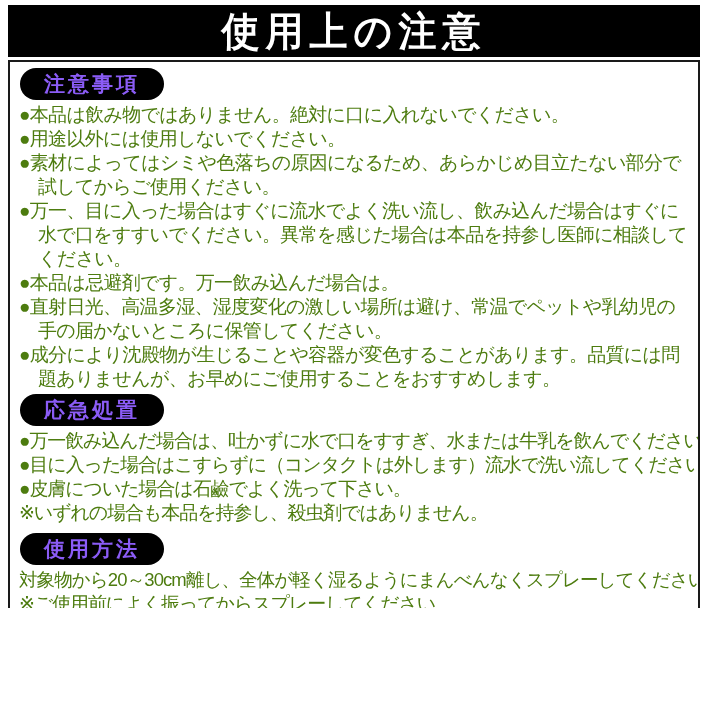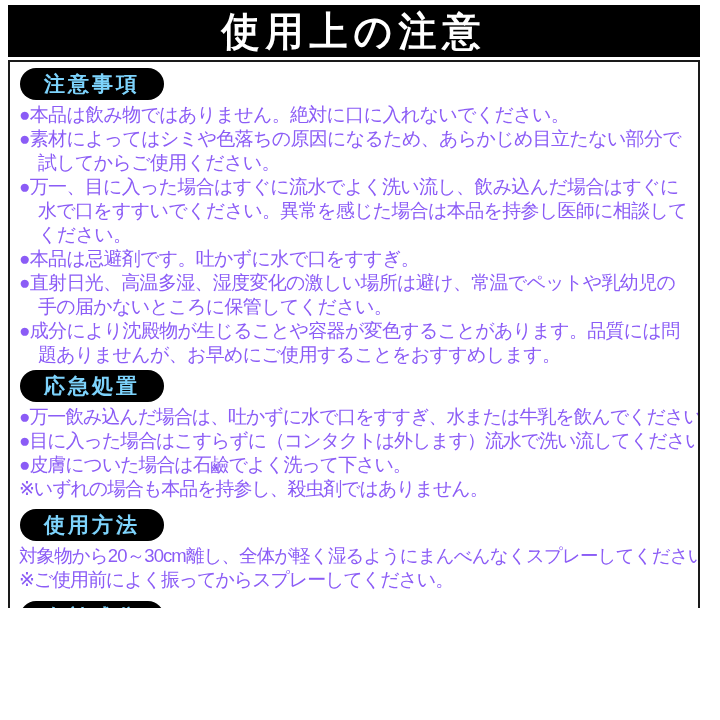--- a/index.html
+++ b/index.html
@@ -37,37 +37,37 @@
     border: 2px solid #1a1a1a;
     box-sizing: border-box;
     height: 650px;
     padding: 3px 9px 0 9px;
     overflow: hidden;
     background: #ffffff;
   }
   .pill {
     display: inline-block;
     background: #000000;
-    color: #7dd3fc;
+    color: #8b5cf6;
     font-size: 21px;
     font-weight: 800;
     letter-spacing: 3px;
     line-height: 1;
     padding: 5px 24px 6px 24px;
     border-radius: 17px;
     margin: 3px 0 3px 1px;
   }
   .sec-firstaid .pill { }
   .sec-usage .pill    { margin-top: 8px; }
   .sec-ingredients .pill { margin-top: 9px; text-align: center; }
   .item, .line {
     margin: 0;
     font-size: 19px;
     line-height: 24px;
-    color: #8b5cf6;
+    color: #4d7c0f;
     letter-spacing: -0.7px;
   }
   .item {
     padding-left: 19px;
     text-indent: -19px;
   }
   .oneline {
     white-space: nowrap;
     letter-spacing: -1.1px;
   }
@@ -85,23 +85,24 @@
 
   <header class="banner">
     <h1 class="title">使用上の注意</h1>
   </header>
 
   <div class="box">
 
     <section class="sec sec-precautions">
       <div class="pill">注意事項</div>
       <p class="item"><span class="bullet">●</span><span>本品は飲み物ではありません。絶対に口に入れないでください。</span></p>
+      <p class="item"><span class="bullet">●</span><span>用途以外には使用しないでください。</span></p>
       <p class="item"><span class="bullet">●</span><span>素材によってはシミや色落ちの原因になるため、あらかじめ目立たない部分で試してからご使用ください。</span></p>
       <p class="item"><span class="bullet">●</span><span>万一、目に入った場合はすぐに流水でよく洗い流し、飲み込んだ場合はすぐに水で口をすすいでください。異常を感じた場合は本品を持参し医師に相談してください。</span></p>
-      <p class="item"><span class="bullet">●</span><span>本品は忌避剤です。吐かずに水で口をすすぎ。</span></p>
+      <p class="item"><span class="bullet">●</span><span>本品は忌避剤です。万一飲み込んだ場合は。</span></p>
       <p class="item"><span class="bullet">●</span><span>直射日光、高温多湿、湿度変化の激しい場所は避け、常温でペットや乳幼児の手の届かないところに保管してください。</span></p>
       <p class="item"><span class="bullet">●</span><span>成分により沈殿物が生じることや容器が変色することがあります。品質には問題ありませんが、お早めにご使用することをおすすめします。</span></p>
     </section>
 
     <section class="sec sec-firstaid">
       <div class="pill">応急処置</div>
       <p class="item oneline"><span class="bullet">●</span><span>万一飲み込んだ場合は、吐かずに水で口をすすぎ、水または牛乳を飲んでください。</span></p>
       <p class="item oneline"><span class="bullet">●</span><span>目に入った場合はこすらずに（コンタクトは外します）流水で洗い流してください。</span></p>
       <p class="item oneline"><span class="bullet">●</span><span>皮膚についた場合は石鹼でよく洗って下さい。</span></p>
       <p class="item oneline">※いずれの場合も本品を持参し、殺虫剤ではありません。</p>

